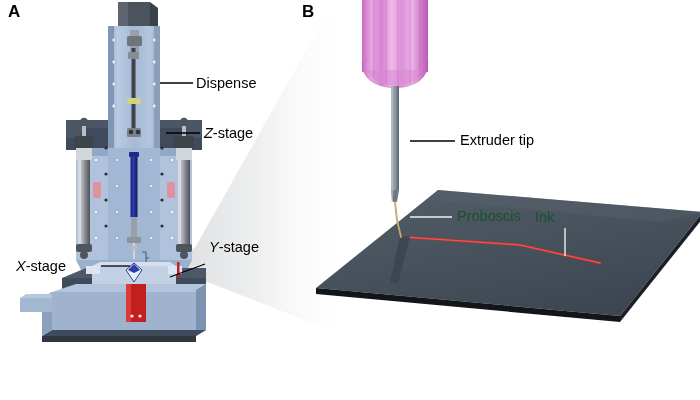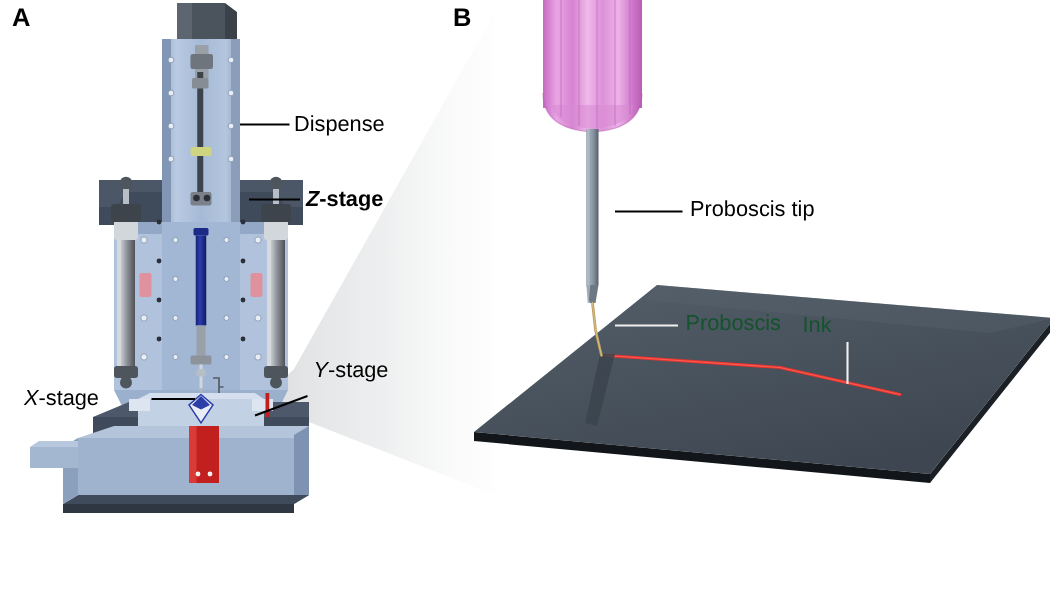--- a/index.html
+++ b/index.html
@@ -301,34 +301,34 @@
     <line x1="565" y1="228" x2="565" y2="256" stroke="#f0f0f0" stroke-width="1.4"></line>
   </svg>
 
   <div class="panel-letter" id="panel-a-letter">A</div>
   <div class="panel-letter" id="panel-b-letter">B</div>
 
   <div class="callout" style="left:196px; top:76px;">
     <span>Dispense</span>
   </div>
 
-  <div class="callout" style="left:204px; top:126px;font-weight:bold;">
+  <div class="callout" style="left:204px; top:126px;">
     <span class="ax">Z</span><span>-stage</span>
   </div>
 
   <div class="callout" style="left:16px; top:259px;">
     <span class="ax">X</span><span>-stage</span>
   </div>
 
   <div class="callout" style="left:209px; top:240px;">
     <span class="ax">Y</span><span>-stage</span>
   </div>
 
   <div class="callout" style="left:460px; top:133px;">
-    <span>Proboscis tip</span>
+    <span>Extruder tip</span>
   </div>
 
   <div class="callout light" style="left:457px; top:209px;">
     <span>Proboscis</span>
   </div>
 
   <div class="callout light" style="left:535px; top:210px;">
     <span>Ink</span>
   </div>
 

